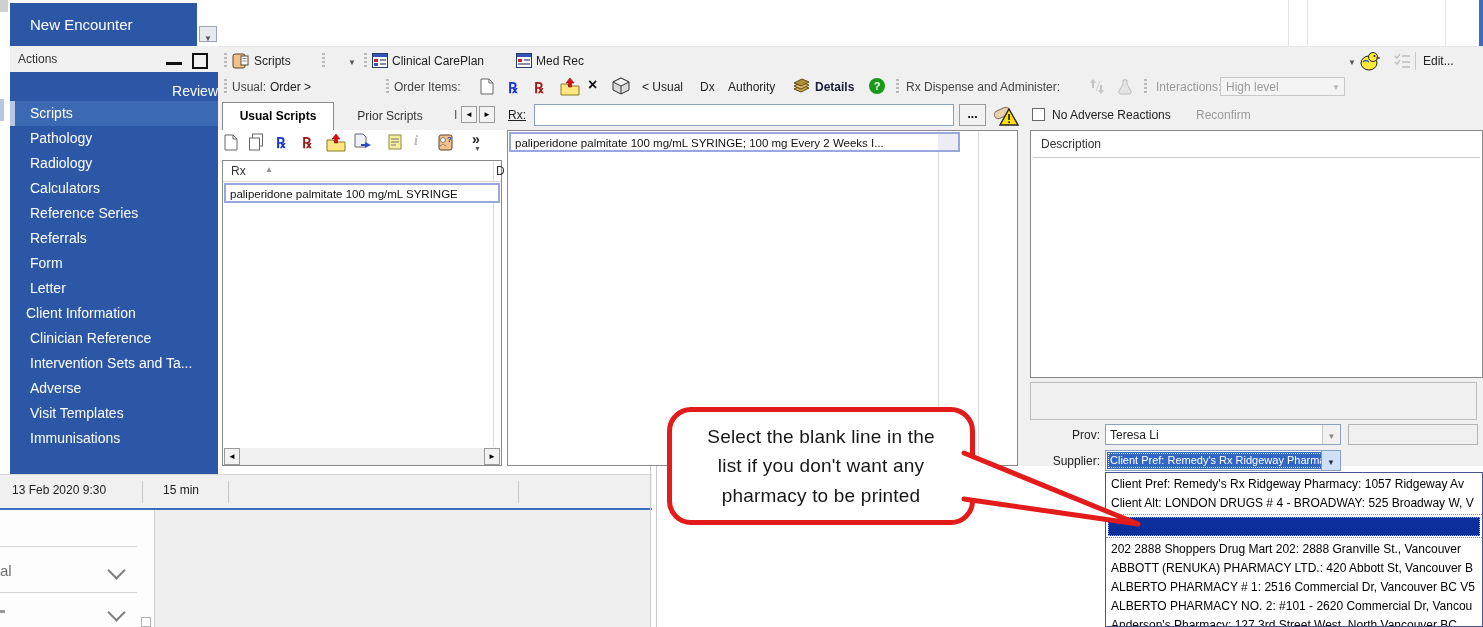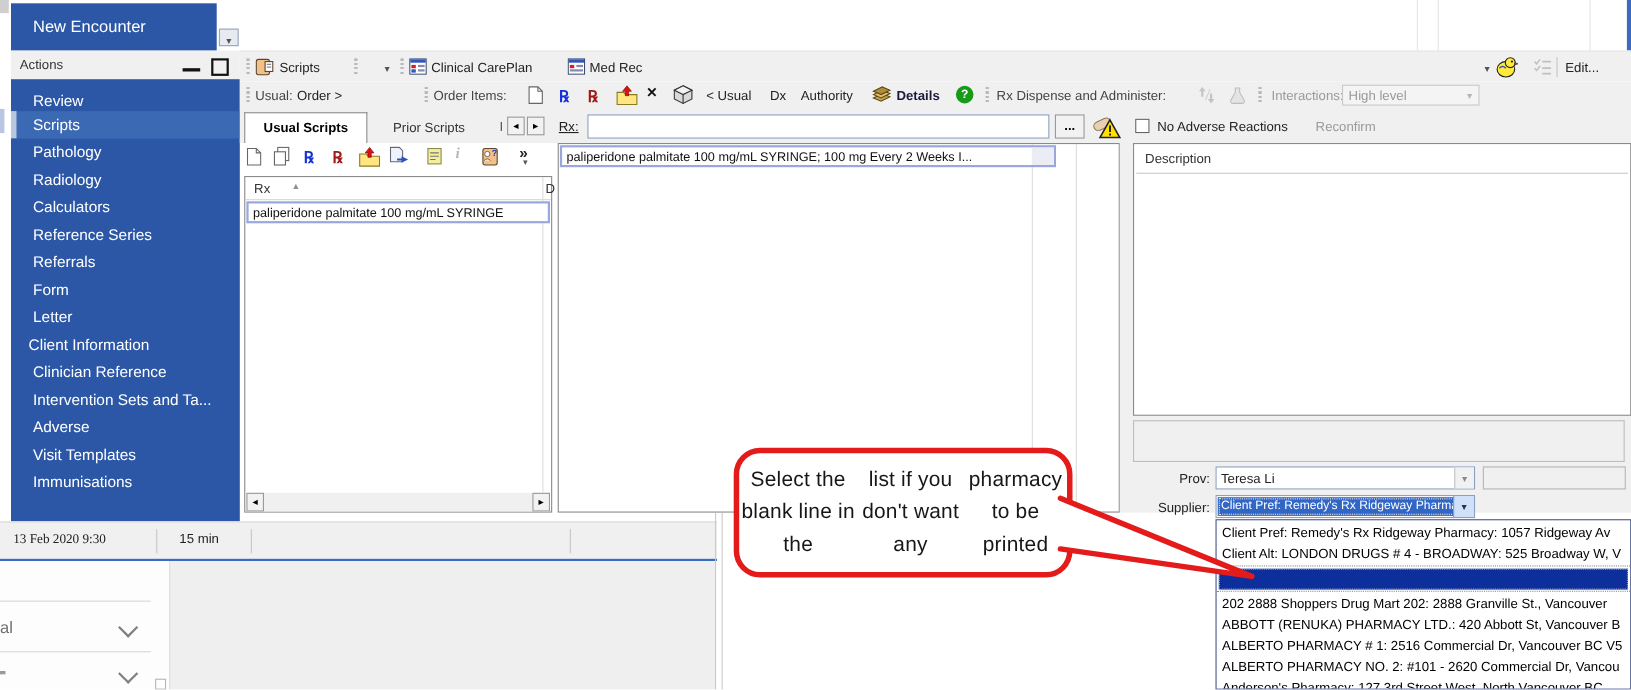--- a/index.html
+++ b/index.html
@@ -44,42 +44,42 @@
   </div>
 
   <div class="abs" style="left:10px;top:46px;width:208px;height:26px;background:#f0f0f0;">
     <span class="t" style="position:absolute;left:8px;top:6px;color:#333;">Actions</span>
     <div class="abs" style="left:156px;top:16px;width:16px;height:3px;background:#111;"></div>
     <div class="abs" style="left:182px;top:7px;width:12px;height:12px;border:2px solid #111;"></div>
   </div>
   <div class="abs" style="left:0;top:99px;width:4px;height:22px;background:#b9c6e2;"></div>
 
   <div class="abs" style="left:10px;top:72px;width:208px;height:402px;background:#2b57a6;">
-    <div class="sb-item" style="top:7px;"><span>Review</span></div>
+    <div class="sb-item" style="top:7px;text-align:right;"><span>Review</span></div>
     <div class="sb-item sel" style="top:29px;">
       <div class="abs" style="left:0;top:0;width:5px;height:25px;background:#b9c6e2;"></div>
       <span>Scripts</span>
     </div>
     <div class="sb-item" style="top:54px;"><span>Pathology</span></div>
     <div class="sb-item" style="top:79px;"><span>Radiology</span></div>
     <div class="sb-item" style="top:104px;"><span>Calculators</span></div>
     <div class="sb-item" style="top:129px;"><span>Reference Series</span></div>
     <div class="sb-item" style="top:154px;"><span>Referrals</span></div>
     <div class="sb-item" style="top:179px;"><span>Form</span></div>
     <div class="sb-item" style="top:204px;"><span>Letter</span></div>
     <div class="sb-item" style="top:229px;padding-left:16px;"><span>Client Information</span></div>
     <div class="sb-item" style="top:254px;"><span>Clinician Reference</span></div>
     <div class="sb-item" style="top:279px;"><span>Intervention Sets and Ta...</span></div>
     <div class="sb-item" style="top:304px;"><span>Adverse</span></div>
     <div class="sb-item" style="top:354px;"><span>Immunisations</span></div>
     <div class="sb-item" style="top:329px;"><span>Visit Templates</span></div>
   </div>
 
   <div class="abs" style="left:0;top:474px;width:652px;height:34px;background:#f0f0f0;border-top:1px solid #d8d8d8;box-sizing:border-box;">
-    <span class="t" style="position:absolute;left:12px;top:8px;font-family:Liberation Serif, serif;">13 Feb 2020 9:30</span>
+    <span class="t" style="position:absolute;left:12px;top:8px;">13 Feb 2020 9:30</span>
     <div class="abs vsep" style="left:142px;top:6px;height:22px;"></div>
     <span class="t" style="position:absolute;left:163px;top:8px;">15 min</span>
     <div class="abs vsep" style="left:228px;top:6px;height:22px;"></div>
     <div class="abs vsep" style="left:518px;top:6px;height:22px;"></div>
   </div>
   <div class="abs" style="left:0;top:508px;width:652px;height:2px;background:#3c6cc0;"></div>
 
   <div class="abs" style="left:0;top:510px;width:155px;height:117px;background:#fdfdfd;">
     <div class="abs" style="left:0;top:36px;width:137px;height:1px;background:#d6d6d6;"></div>
     <span style="position:absolute;left:0;top:52px;font-size:15px;color:#6f6f6f;">al</span>
@@ -318,19 +318,19 @@
     <div class="dd-item" style="top:67px;"><span>202 2888 Shoppers Drug Mart 202: 2888 Granville St., Vancouver</span></div>
     <div class="dd-item" style="top:86px;"><span>ABBOTT (RENUKA) PHARMACY LTD.: 420 Abbott St, Vancouver B</span></div>
     <div class="dd-item" style="top:105px;"><span>ALBERTO PHARMACY # 1: 2516 Commercial Dr, Vancouver BC V5</span></div>
     <div class="dd-item" style="top:124px;"><span>ALBERTO PHARMACY NO. 2: #101 - 2620 Commercial Dr, Vancou</span></div>
     <div class="dd-item" style="top:143px;"><span>Anderson's Pharmacy: 127 3rd Street West, North Vancouver BC</span></div>
   </div>
 
   <svg class="abs" style="left:950px;top:447px;z-index:21;" width="200" height="90" viewBox="0 0 200 90">
     <path d="M14,6 L188,77 L14,52" fill="#ffffff" stroke="#e31b1b" stroke-width="5" stroke-linecap="round" stroke-linejoin="round"></path>
   </svg>
-  <div class="abs" style="left:667px;top:407px;width:308px;height:118px;background:#fff;border:5px solid #e31b1b;border-radius:24px;box-sizing:border-box;z-index:20;display:flex;flex-direction:row;justify-content:center;align-items:center;">
+  <div class="abs" style="left:667px;top:407px;width:308px;height:118px;background:#fff;border:5px solid #e31b1b;border-radius:24px;box-sizing:border-box;z-index:20;display:flex;flex-direction:column;justify-content:center;align-items:center;">
     <div class="callout-line">Select the blank line in the</div>
     <div class="callout-line">list if you don't want any</div>
     <div class="callout-line">pharmacy to be printed</div>
   </div>
 
 </div>
 
 </body></html>

